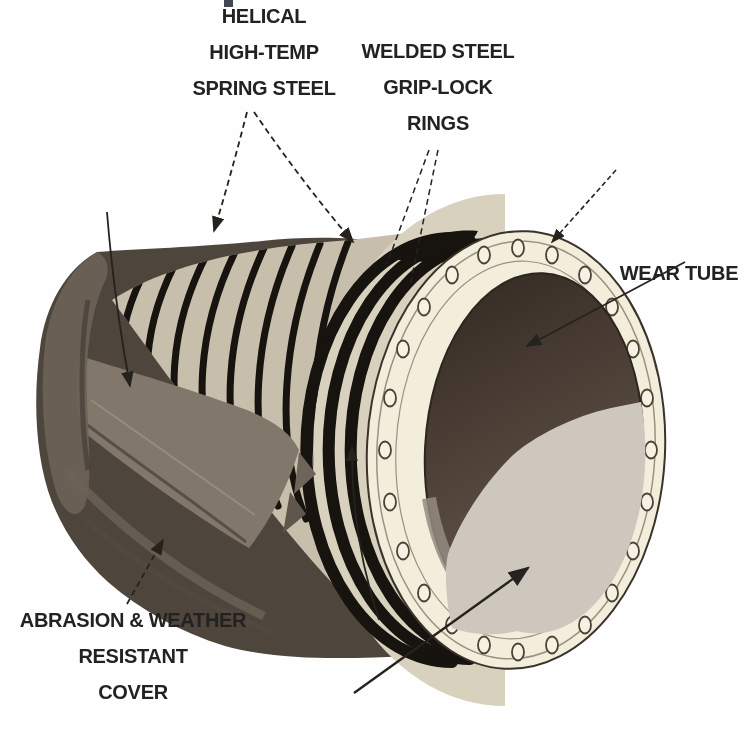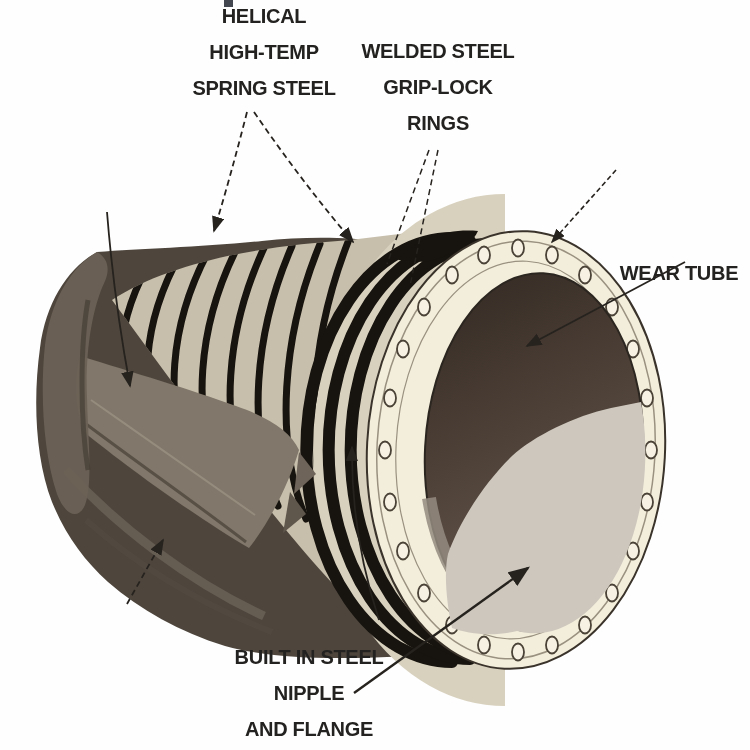--- a/index.html
+++ b/index.html
@@ -139,19 +139,19 @@
 SPRING STEEL</div>
 
 
   <div class="label" style="left:358px;top:33px;width:160px;">WELDED STEEL
 GRIP-LOCK
 RINGS</div>
 
 
   <div class="label" style="left:609px;top:226px;width:140px;margin-top:29px;">WEAR TUBE</div>
 
+  <div class="label" style="left:13px;top:602px;width:240px;">ABRASION &amp; WEATHER
+RESISTANT
+COVER</div>
 
-  <div class="label" style="left:224px;top:639px;width:170px;">BUILT IN STEEL
-NIPPLE
-AND FLANGE</div>
 
   <div id="mark-top"></div>
 </div>
 
 </body></html>

